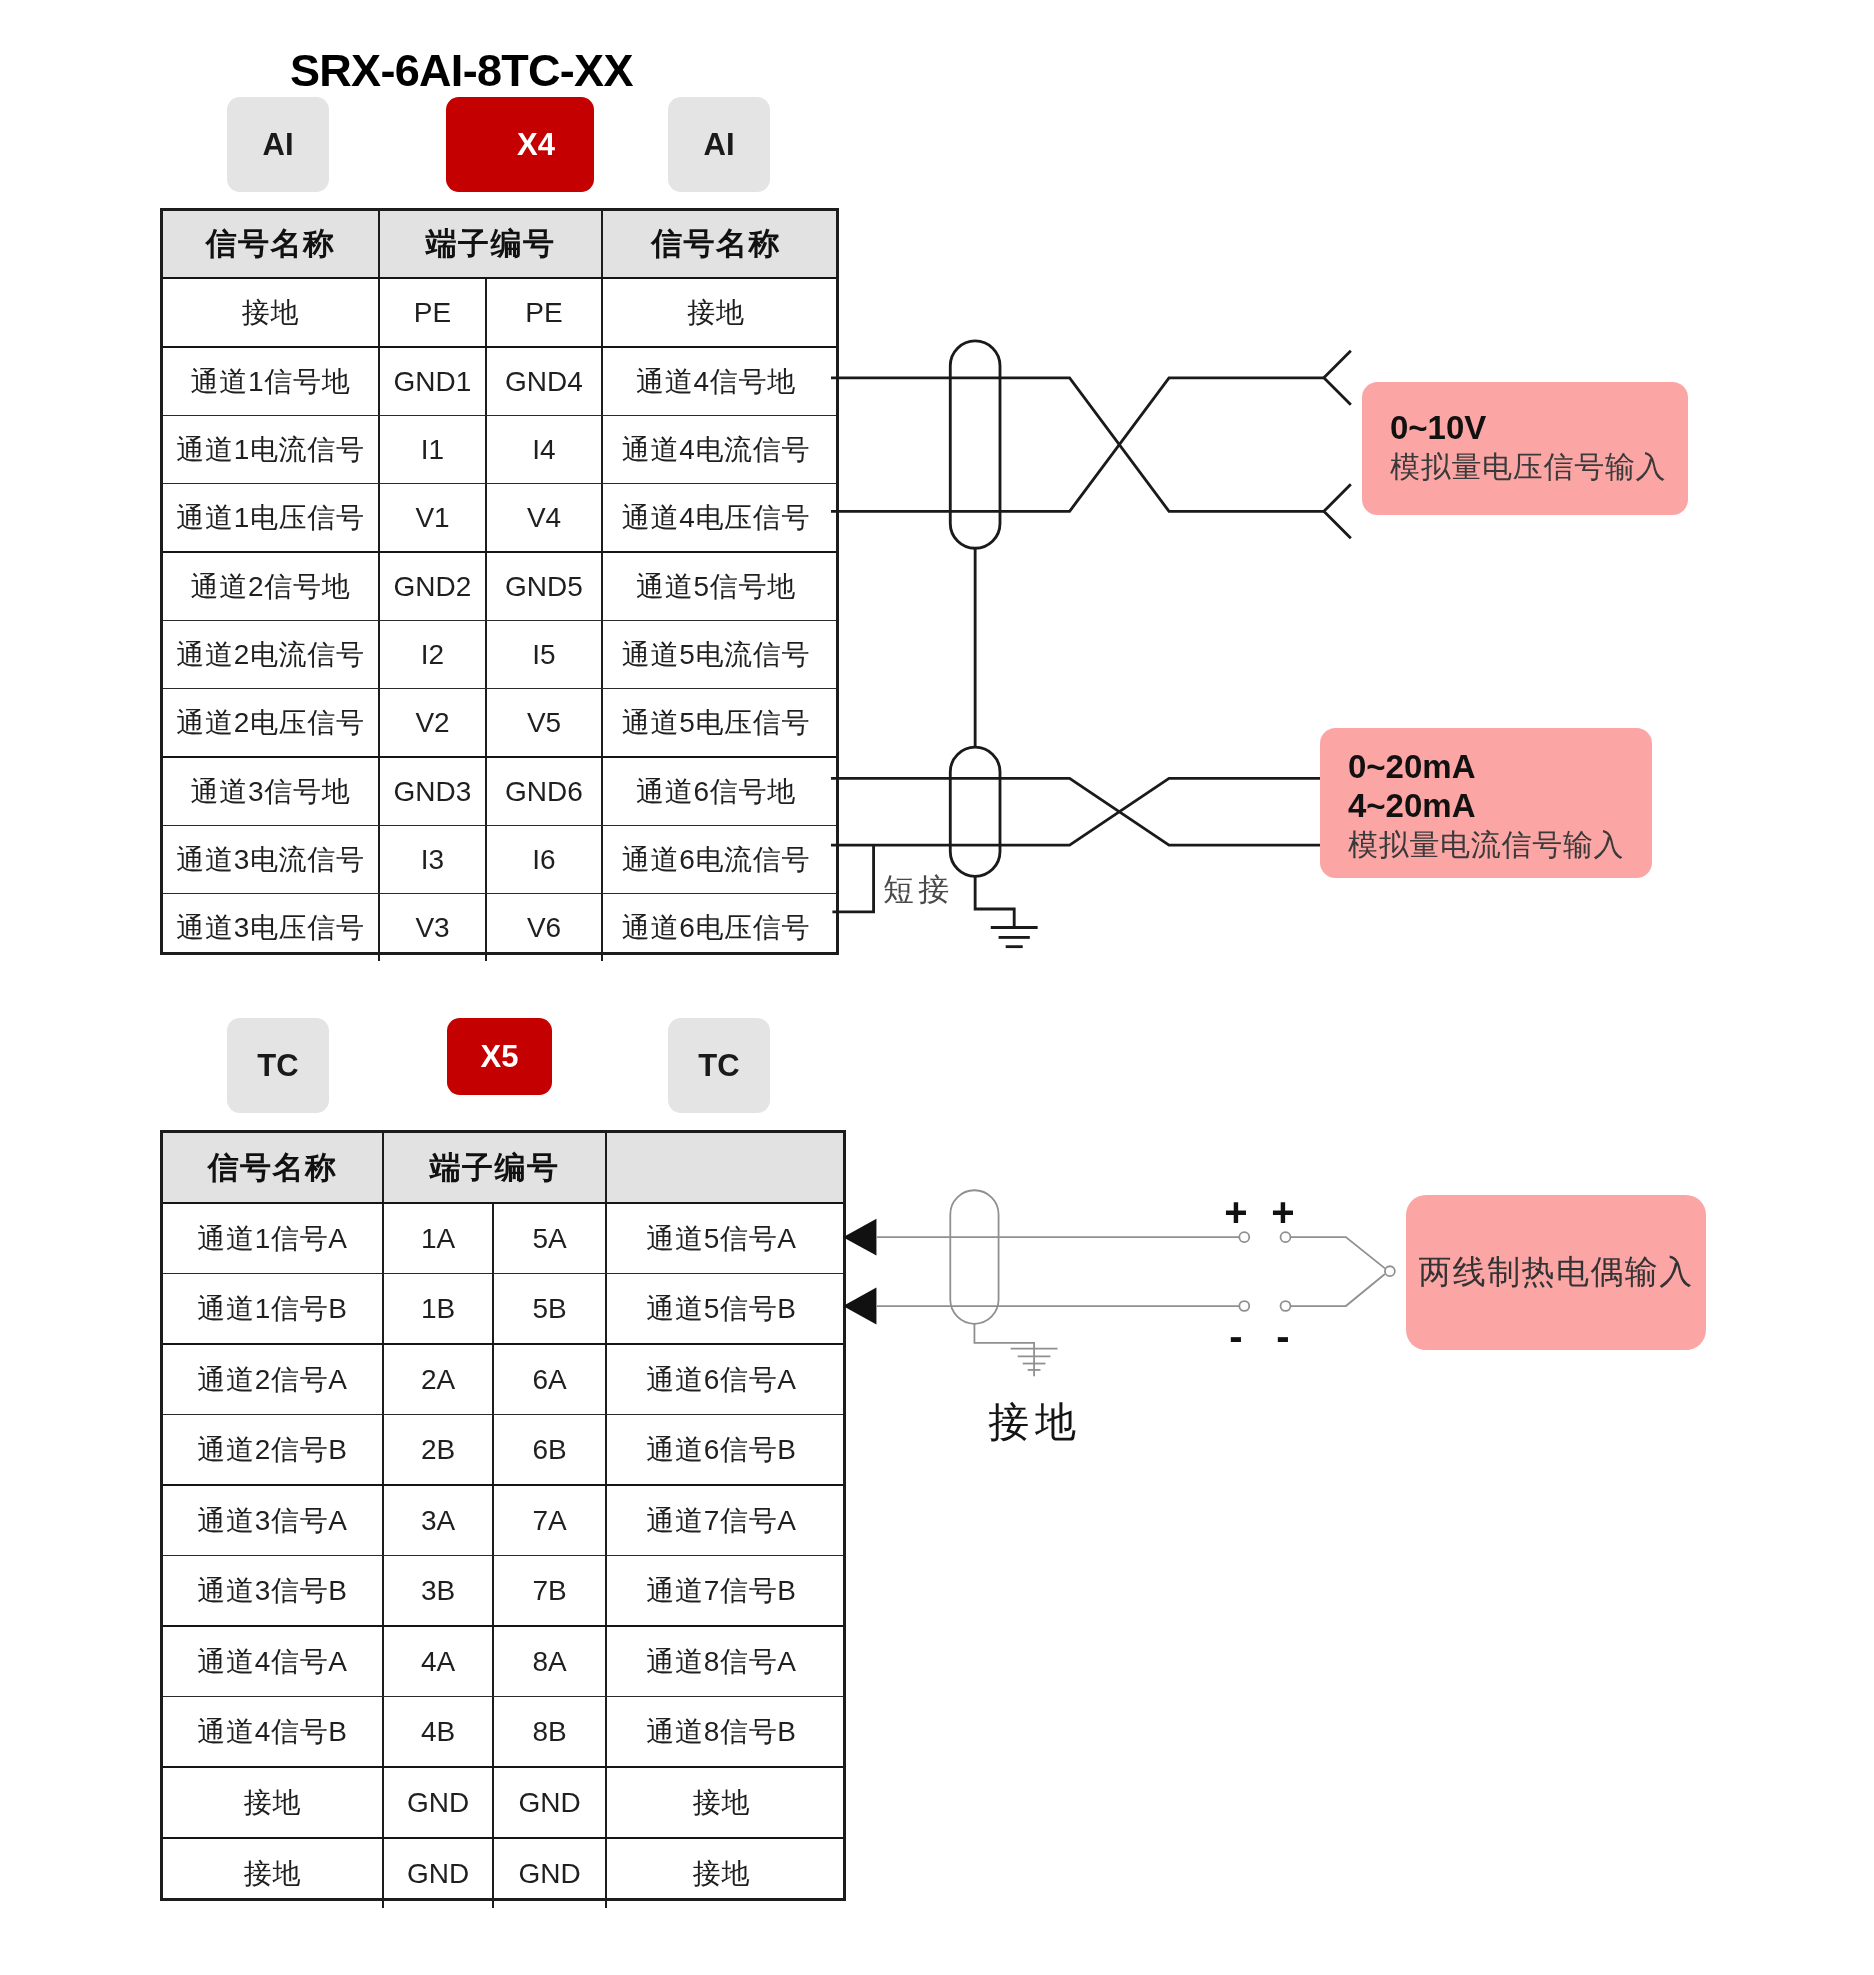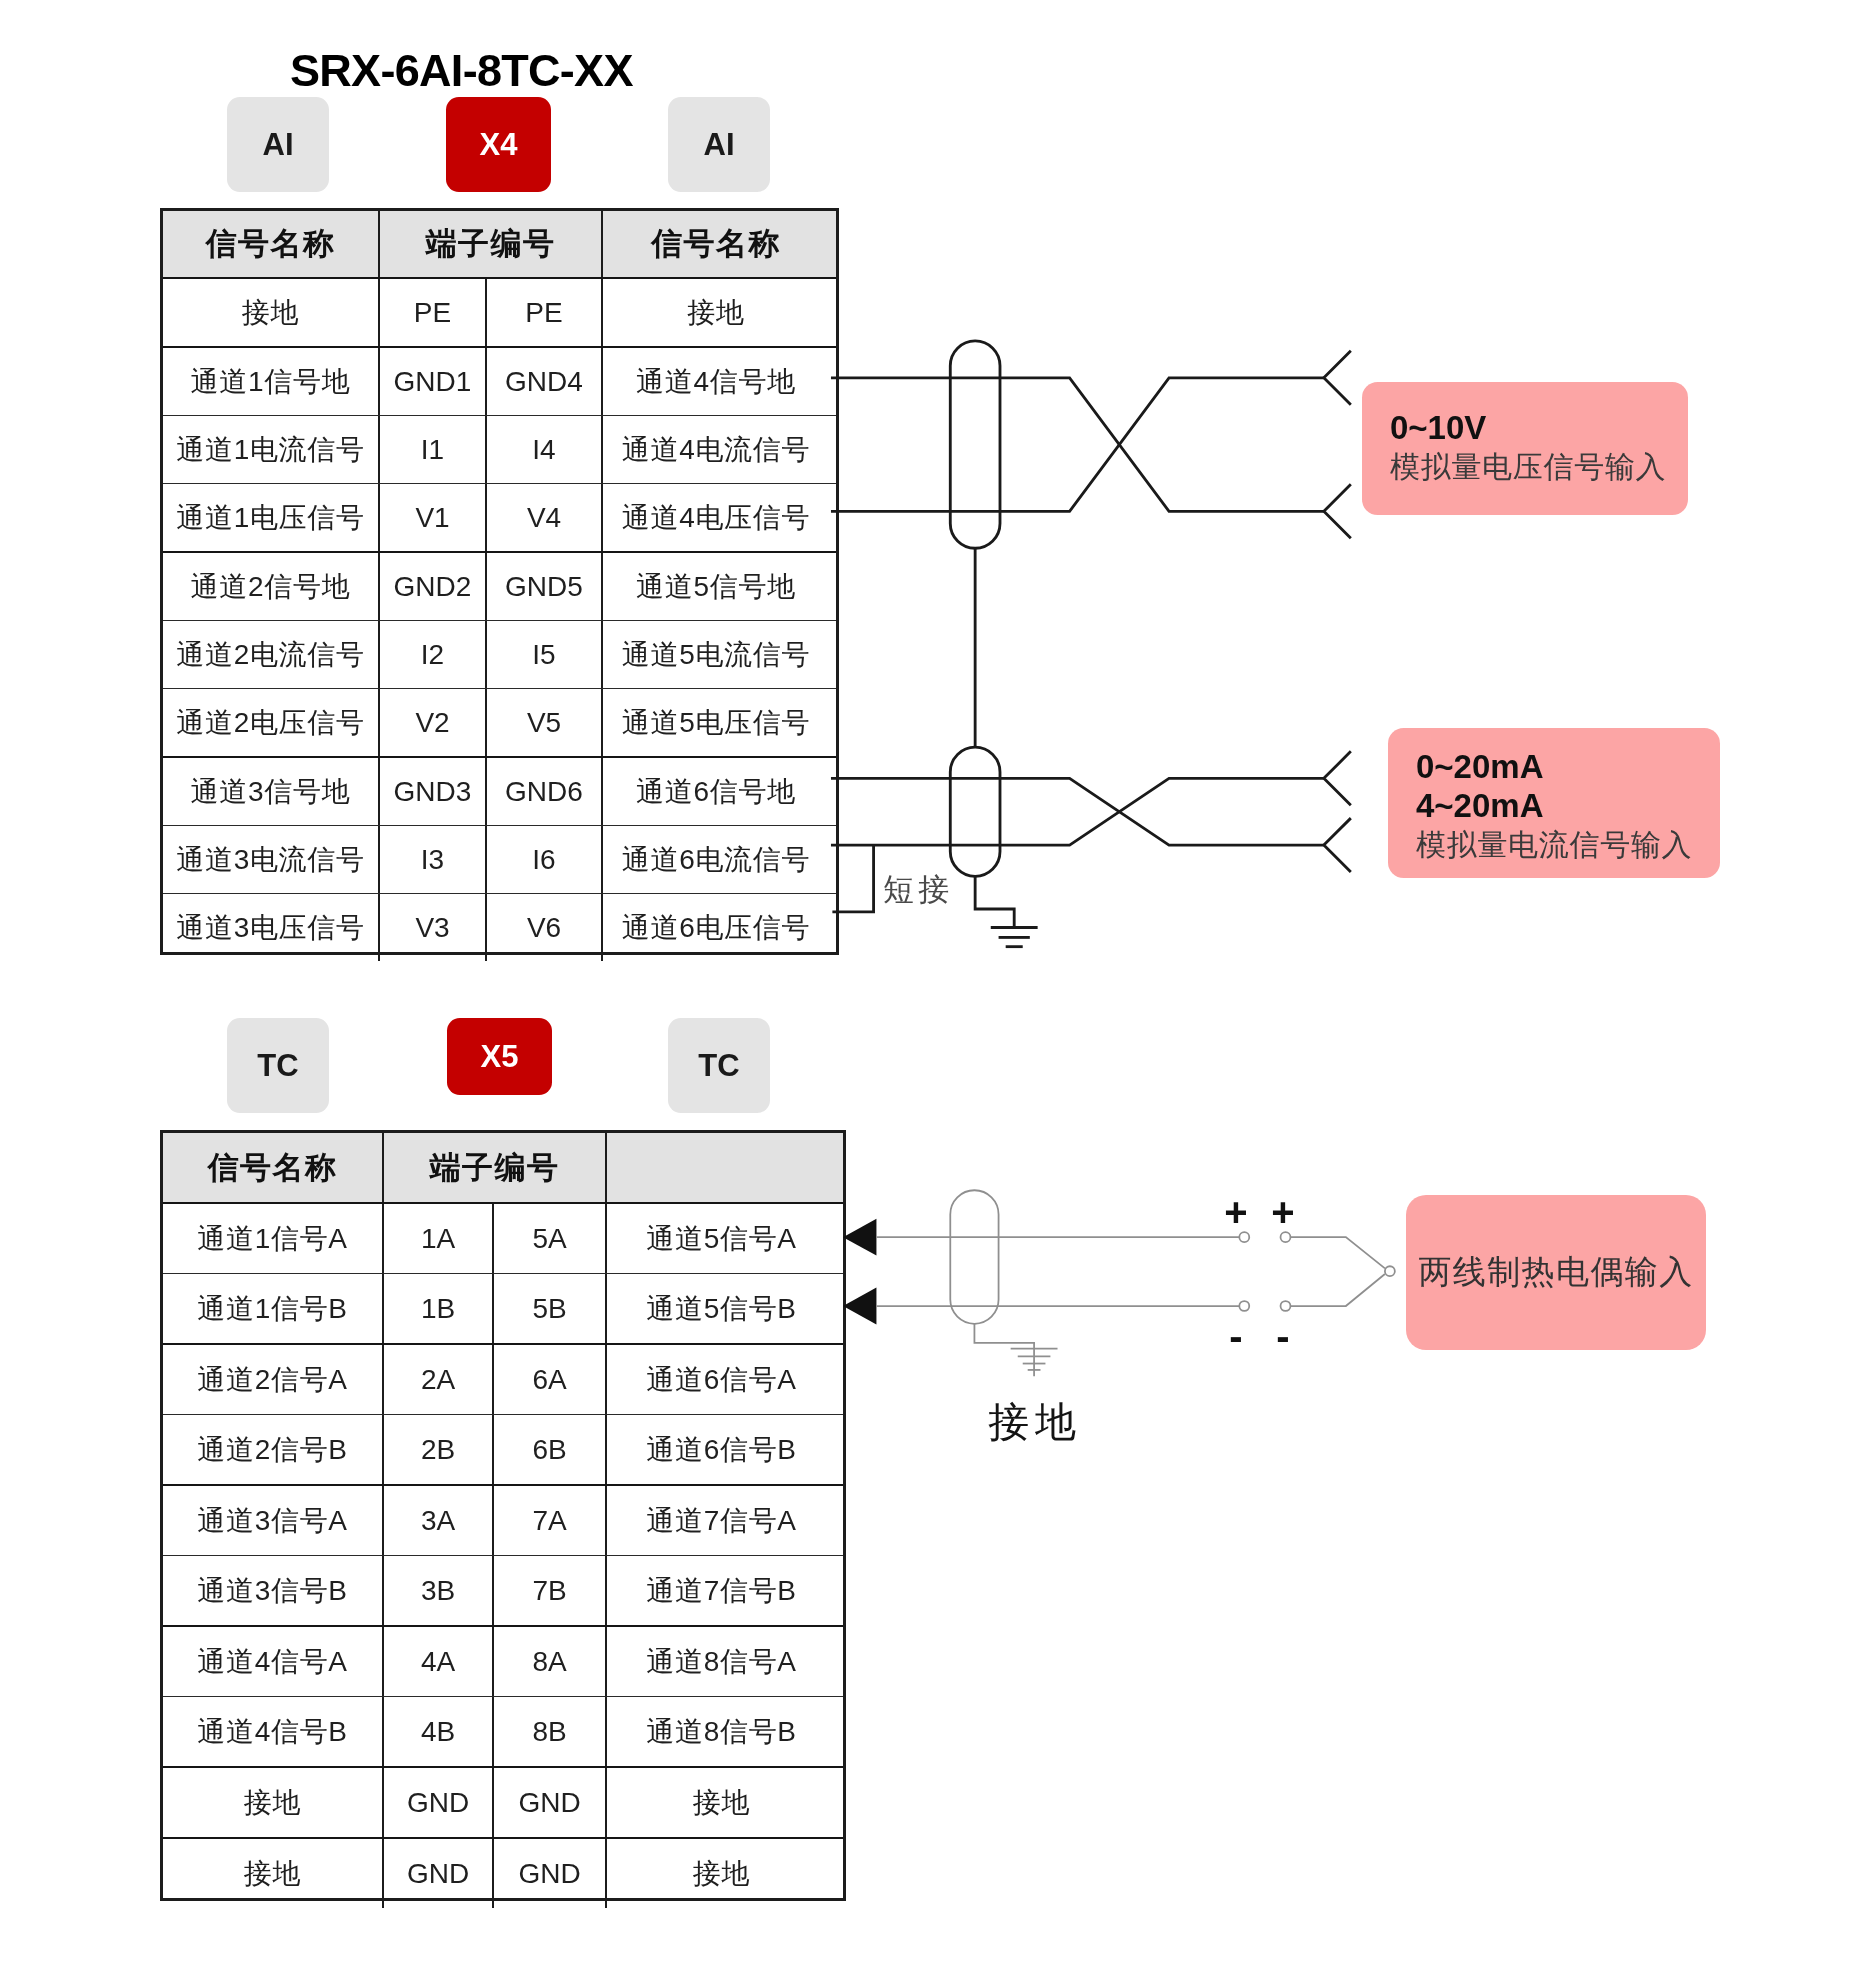--- a/index.html
+++ b/index.html
@@ -60,21 +60,21 @@
     font-family:"DejaVu Serif", serif;}
 
   svg{position:absolute;left:0;top:0;pointer-events:none;}
 </style>
 </head>
 <body>
 
 <div class="abs page-title">SRX-6AI-8TC-XX</div>
 
 <div class="abs badge" style="left:227px;top:97px;width:102px;height:95px;">AI</div>
-<div class="abs badge red" style="left:446px;top:97px;width:105px;height:95px;">X4</div>
+<div class="abs badge red" style="left:446px;top:97px;width:116px;height:95px;padding-left:32px;">X4</div>
 <div class="abs badge" style="left:668px;top:97px;width:102px;height:95px;">AI</div>
 
 <div class="abs wtable t1" style="left:160px;top:208px;width:673px;height:741px;">
   <div class="thead">
     <div class="hcell">信号名称</div>
     <div class="hcell span2">端子编号</div>
     <div class="hcell last">信号名称</div>
   </div>
   <div class="trow thick">
     <div class="cell cjk">接地</div>
@@ -267,21 +267,21 @@
 
 <div class="abs lbl-ground" style="left:1035px;top:1422px;">接地</div>
 
 <div class="abs notebox" style="left:1362px;top:382px;width:326px;height:133px;padding:0;box-sizing:border-box;">
   <div style="padding:26px 0 0 28px;">
     <div class="b1">0~10V</div>
     <div class="b2">模拟量电压信号输入</div>
   </div>
 </div>
 
-<div class="abs notebox" style="left:1388px;top:728px;width:332px;height:150px;box-sizing:border-box;">
+<div class="abs notebox" style="left:1320px;top:728px;width:332px;height:150px;box-sizing:border-box;">
   <div style="padding:19px 0 0 28px;">
     <div class="b1">0~20mA</div>
     <div class="b1">4~20mA</div>
     <div class="b2">模拟量电流信号输入</div>
   </div>
 </div>
 
 <div class="abs notebox note-center" style="left:1406px;top:1195px;width:300px;height:155px;">两线制热电偶输入</div>
 
 

